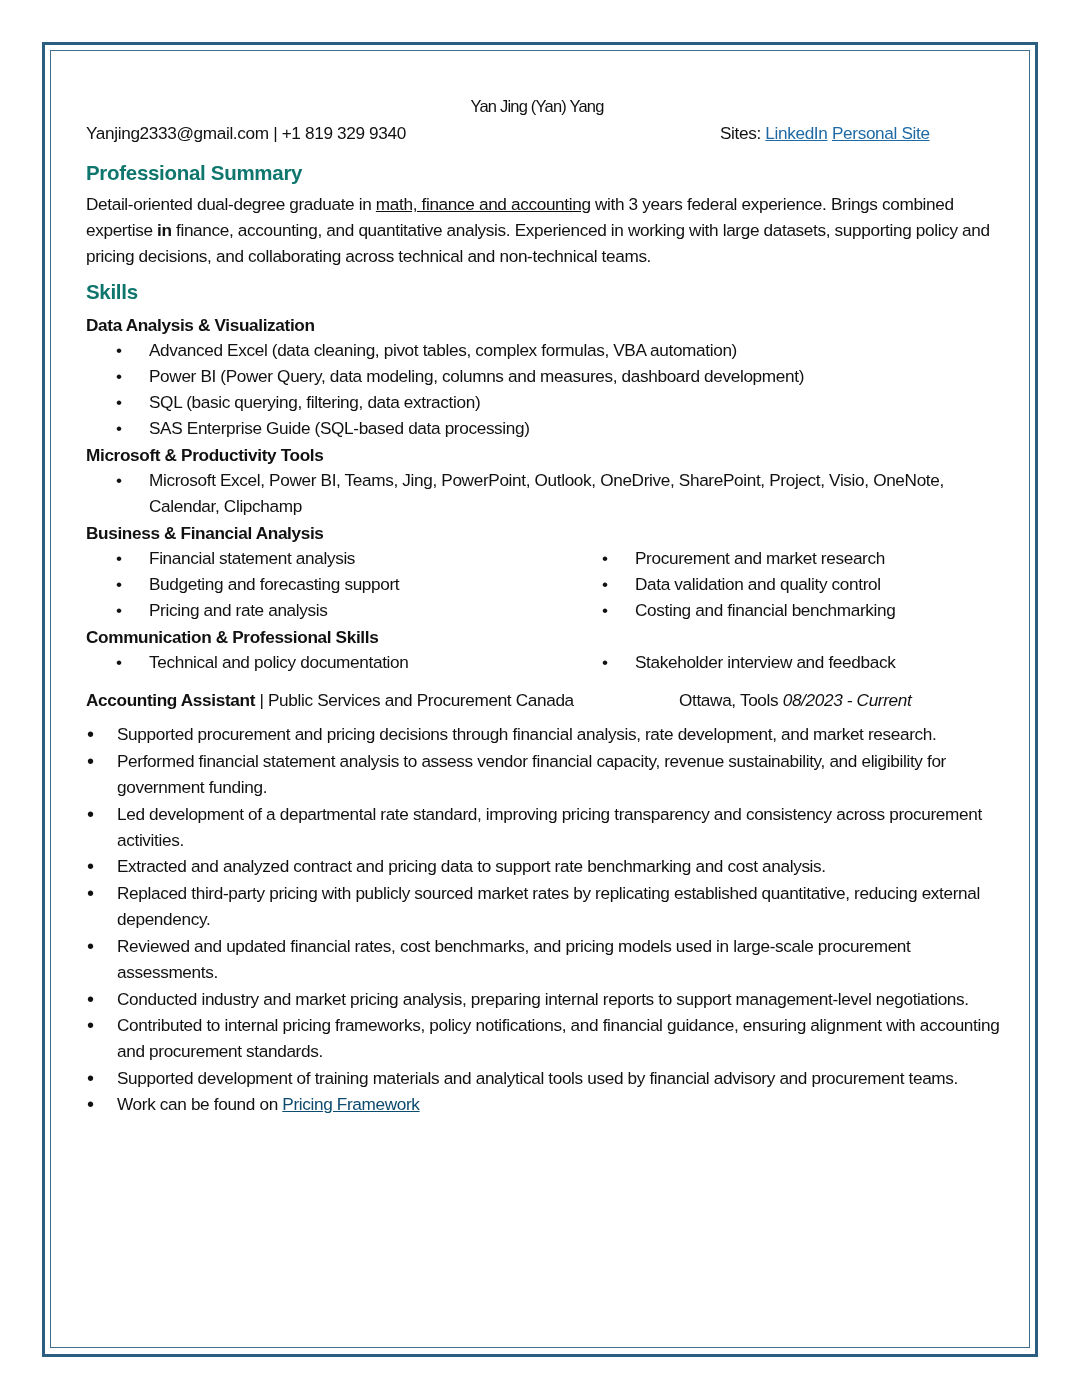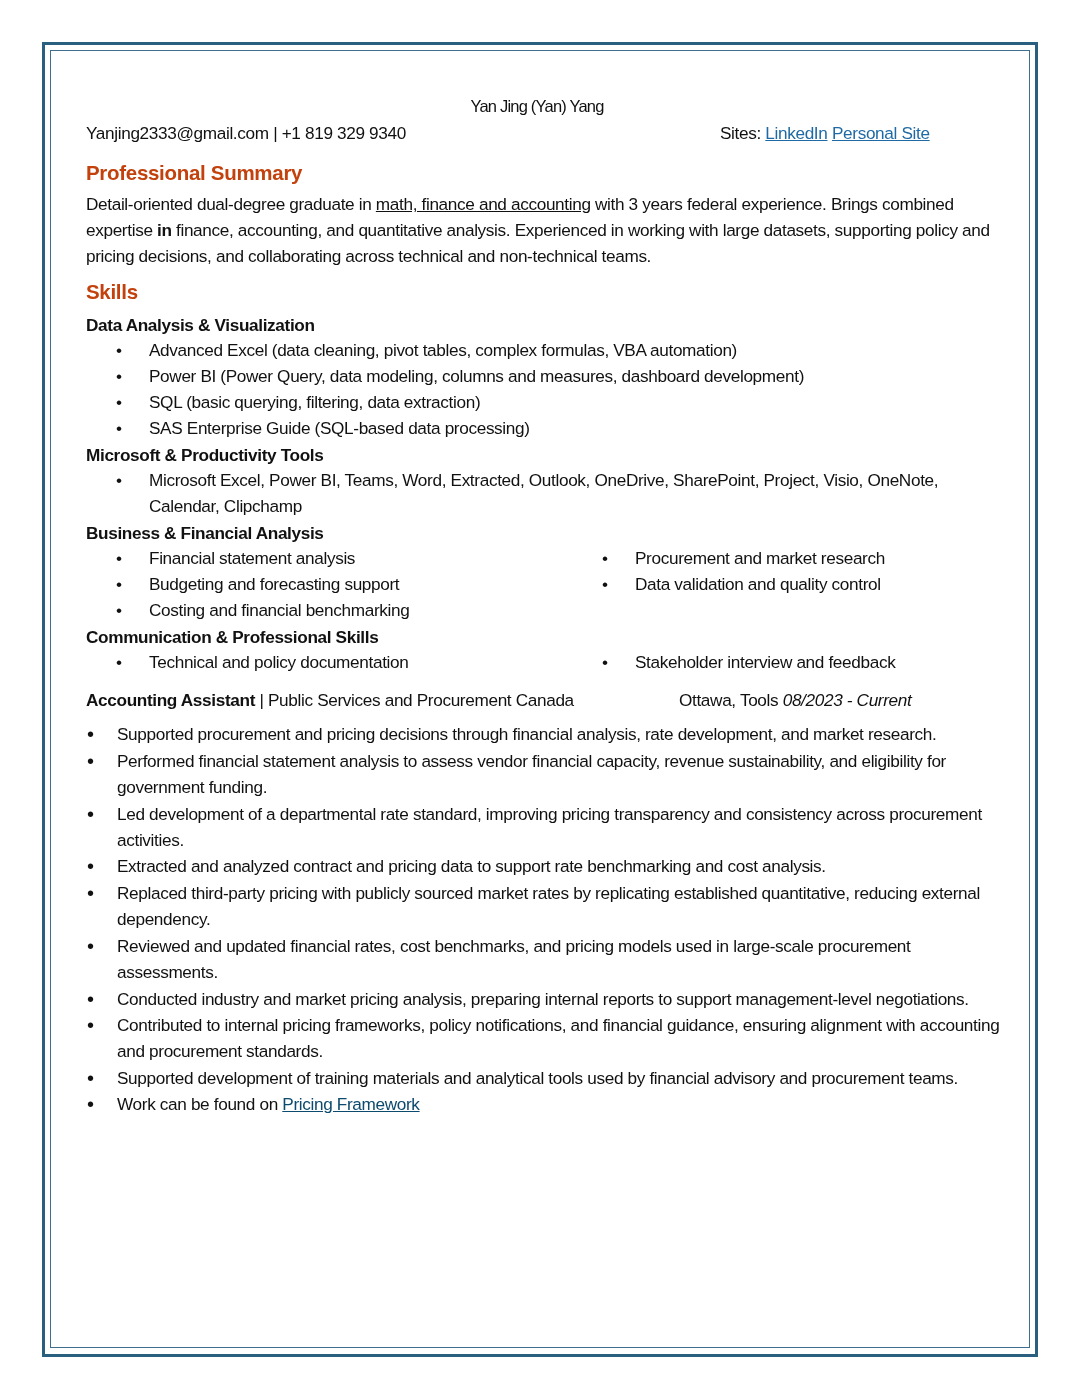--- a/index.html
+++ b/index.html
@@ -7,21 +7,21 @@
     body { position: relative; font-family: "Liberation Sans", sans-serif; color: #111111; overflow: hidden; }
     .border-outer { position: absolute; left: 42px; top: 42px; width: 996px; height: 1315px; border: 3px solid #2a5f80; }
     .border-inner { position: absolute; left: 50px; top: 50px; width: 980px; height: 1298px; border: 1.5px solid #3f6f8c; }
     .page { position: absolute; left: 86px; top: 92px; width: 920px; font-size: 17.2px; letter-spacing: -0.35px; }
     .name { text-align: center; font-size: 16.5px; letter-spacing: -0.8px; height: 28px; line-height: 28px; margin-left: -18px; }
     .contact-row { position: relative; height: 28px; line-height: 26px; }
     .contact-left { position: absolute; left: 0; top: 0; }
     .contact-right { position: absolute; left: 634px; top: 0; }
     a { color: #1f6aa5; text-decoration: underline; }
     .link-muted { color: #0c4a6e; }
-    h2 { color: #c2410c; font-size: 20.5px; font-weight: bold; letter-spacing: -0.3px; line-height: 26px; }
+    h2 { color: #0f766e; font-size: 20.5px; font-weight: bold; letter-spacing: -0.3px; line-height: 26px; }
     .h-summary { margin-top: 12px; }
     .summary { margin-top: 6px; line-height: 25.8px; }
     .summary u { text-decoration: underline; }
     .h-skills { margin-top: 10px; }
     .subhead { font-weight: bold; line-height: 26px; }
     .sub-first { margin-top: 7px; }
     ul.skills { list-style: none; }
     ul.skills li { position: relative; padding-left: 63px; line-height: 25.9px; }
     ul.skills li::before { content: "•"; position: absolute; left: 30px; }
     .twocol { display: grid; grid-template-columns: 486px 434px; }
@@ -63,29 +63,30 @@
   <div class="subhead sub-first">Data Analysis &amp; Visualization</div>
   <ul class="skills">
     <li>Advanced Excel (data cleaning, pivot tables, complex formulas, VBA automation)</li>
     <li>Power BI (Power Query, data modeling, columns and measures, dashboard development)</li>
     <li>SQL (basic querying, filtering, data extraction)</li>
     <li>SAS Enterprise Guide (SQL-based data processing)</li>
   </ul>
 
   <div class="subhead">Microsoft &amp; Productivity Tools</div>
   <ul class="skills">
-    <li>Microsoft Excel, Power BI, Teams, Word, Extracted, Outlook, OneDrive, SharePoint, Project, Visio, OneNote, Calendar, Clipchamp</li>
+    <li>Microsoft Excel, Power BI, Teams, Jing, PowerPoint, Outlook, OneDrive, SharePoint, Project, Visio, OneNote, Calendar, Clipchamp</li>
   </ul>
 
   <div class="subhead">Business &amp; Financial Analysis</div>
   <ul class="skills twocol">
     <li>Financial statement analysis</li>
     <li>Procurement and market research</li>
     <li>Budgeting and forecasting support</li>
     <li>Data validation and quality control</li>
+    <li>Pricing and rate analysis</li>
     <li>Costing and financial benchmarking</li>
   </ul>
 
   <div class="subhead">Communication &amp; Professional Skills</div>
   <ul class="skills twocol">
     <li>Technical and policy documentation</li>
     <li>Stakeholder interview and feedback</li>
   </ul>
 
 

